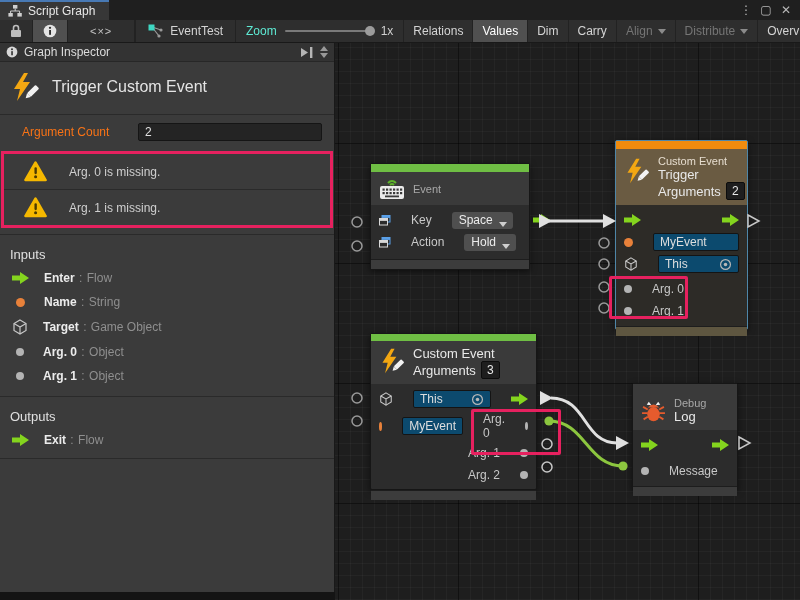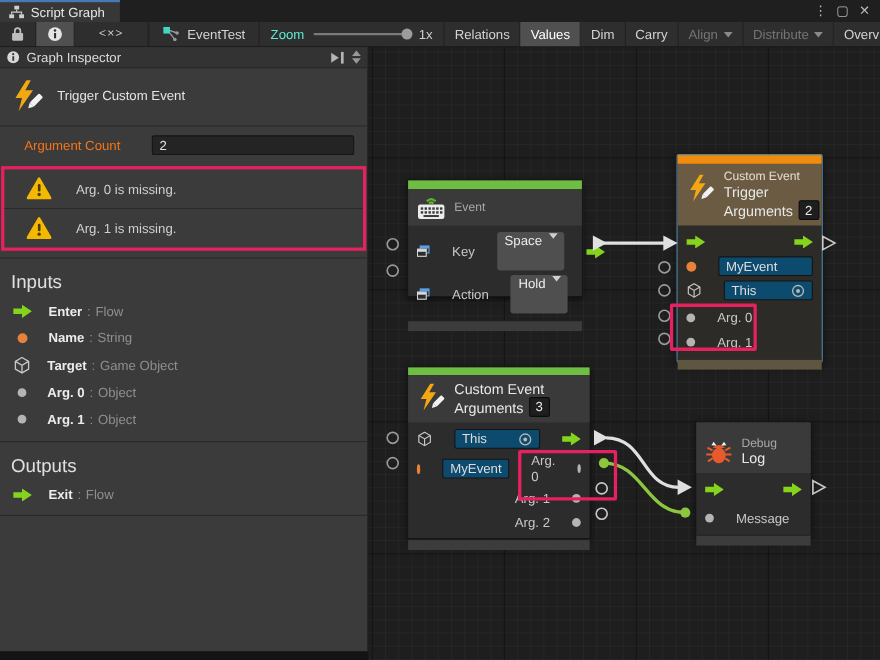--- a/index.html
+++ b/index.html
@@ -32,30 +32,30 @@
   
   .panel { position:absolute; left:0; top:43px; width:335px; height:549px; background:#3b3b3b;
     border-right:1px solid #191919; }
   .panel-header { height:19px; background:#333; border-bottom:1px solid #272727;
     display:flex; align-items:center; gap:6px; padding:0 6px; color:#dcdcdc; }
   .panel-header .right { margin-left:auto; display:flex; align-items:center; gap:6px; }
   .spinner { display:flex; flex-direction:column; gap:2px; }
   .tri-up { width:0;height:0;border-left:4px solid transparent;border-right:4px solid transparent;border-bottom:5px solid #999; }
   .tri-dn { width:0;height:0;border-left:4px solid transparent;border-right:4px solid transparent;border-top:5px solid #999; }
   .insp-title { display:flex; align-items:center; gap:12px; padding:10px 10px 12px 10px; }
-  .insp-title .name { font-size:12px; color:#e4e4e4; }
+  .insp-title .name { font-size:16px; color:#e4e4e4; }
   .divider { height:1px; background:#2a2a2a; }
   .argcount-row { display:flex; align-items:center; padding:8px 12px 10px 10px; gap:8px; }
   .argcount-row label { color:#f97316;margin-left:12px; }
   .text-input { flex:1; height:18px; background:#242424; border:1px solid #151515; border-radius:2px;
     color:#e0e0e0; padding:1px 6px; font-size:12px; line-height:15px; }
   .warn-box { position:relative; border:3px solid #e6215f; margin:0 1px; }
   .warn-row { display:flex; align-items:center; gap:22px; padding:7px 6px; min-height:32px; }
   .warn-row .txt { color:#cfcfcf; }
-  .section-heading { padding:12px 10px 4px 10px; color:#e0e0e0; font-size:17px; }
+  .section-heading { padding:12px 10px 4px 10px; color:#e0e0e0; font-size:13px; }
   .pin-item { display:flex; align-items:center; gap:15px; padding:5px 10px 5px 12px; }
   .pin-item .nm { color:#ececec; font-weight:bold; }
   .pin-item .colon { color:#8f8f8f; margin:0 1px; }
   .pin-item .tp { color:#8f8f8f; }
   .dot { width:9px; height:9px; border-radius:50%; display:inline-block; }
   .dot.orange { background:#e8813a; }
   .dot.gray { background:#b4b4b4; }
   .dot.small { width:8px; height:8px; }
 
   
@@ -72,22 +72,22 @@
     display:flex; flex-direction:column; box-shadow:0 2px 6px rgba(0,0,0,.5); }
   .node.selected { border:1px solid #4e86a8; }
   .strip { height:8px; flex:0 0 auto; }
   .nhead { display:flex; align-items:center; gap:8px; padding:5px 8px; background:#3a3a3a; flex:0 0 auto; }
   .nhead .ttl { font-size:13px; color:#e8e8e8; line-height:15px; }
   .nhead .sub { font-size:11px; color:#a8a8a8; }
   .nbody { flex:1; padding:4px 0; }
   .nfoot { height:10px; background:#3c3c3c; border-top:1px solid #1d1d1d; flex:0 0 auto; }
   .nrow { display:flex; align-items:center; gap:20px; padding:2px 8px; min-height:22px; }
   .nrow .lbl { color:#c8c8c8; }
-  .dropdown { background:#4f4f4f; border-radius:3px; padding:1px 6px 20px 7px; color:#ececec;
-    display:inline-flex; align-items:flex-start; gap:6px; }
+  .dropdown { background:#4f4f4f; border-radius:3px; padding:1px 6px 2px 7px; color:#ececec;
+    display:inline-flex; align-items:flex-end; gap:6px; }
   .dropdown .dd-caret { width:0;height:0;border-left:4px solid transparent;border-right:4px solid transparent;border-top:5px solid #cfcfcf; }
   .nfield { background:#0c4a6e; border:1px solid #141414; border-radius:2px; color:#dedede;
     padding:1px 6px; display:inline-flex; align-items:center; gap:6px; }
   .badge { background:#1e1e1e; border:1px solid #0c0c0c; border-radius:2px; color:#e8e8e8;
     padding:0 5px; font-size:12px; line-height:16px; }
   .push { margin-left:auto; }
 
   
   .node.trigger .nhead { background:#6a5b42; }
   .node.trigger { background:#2d2b27; }

